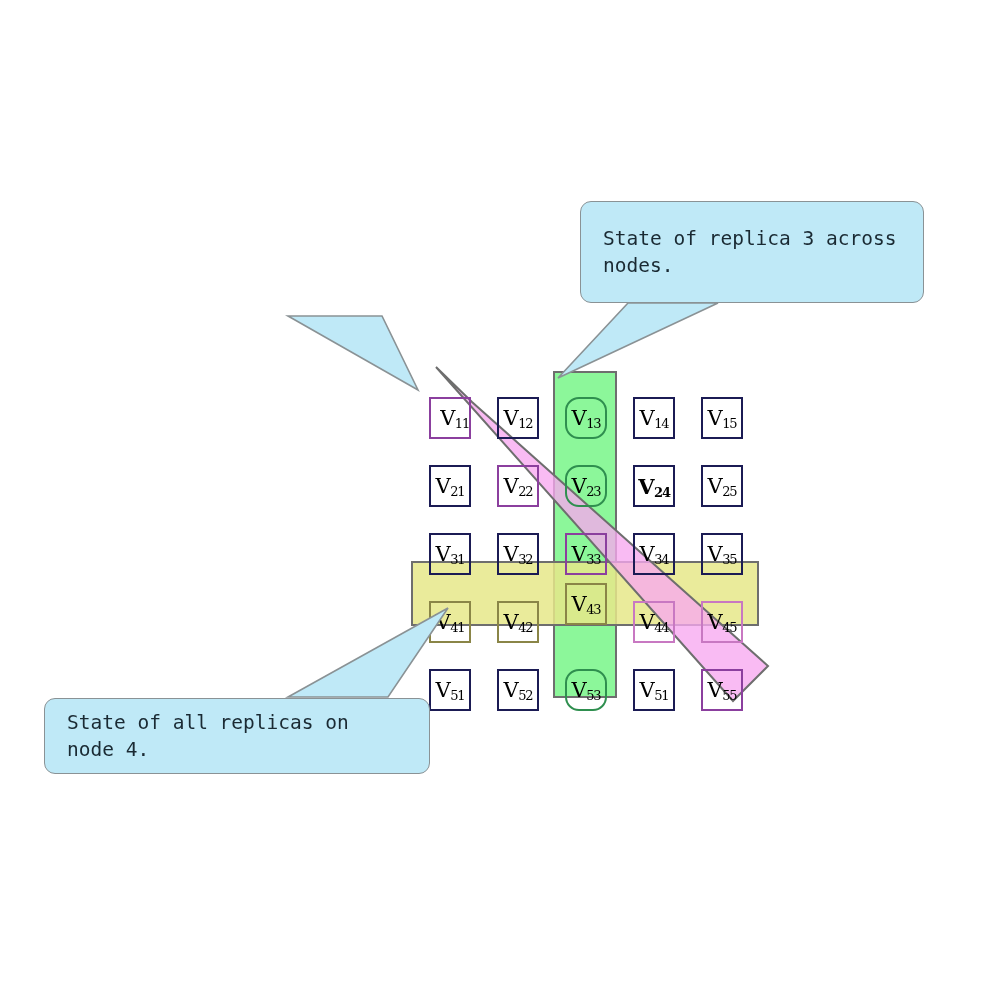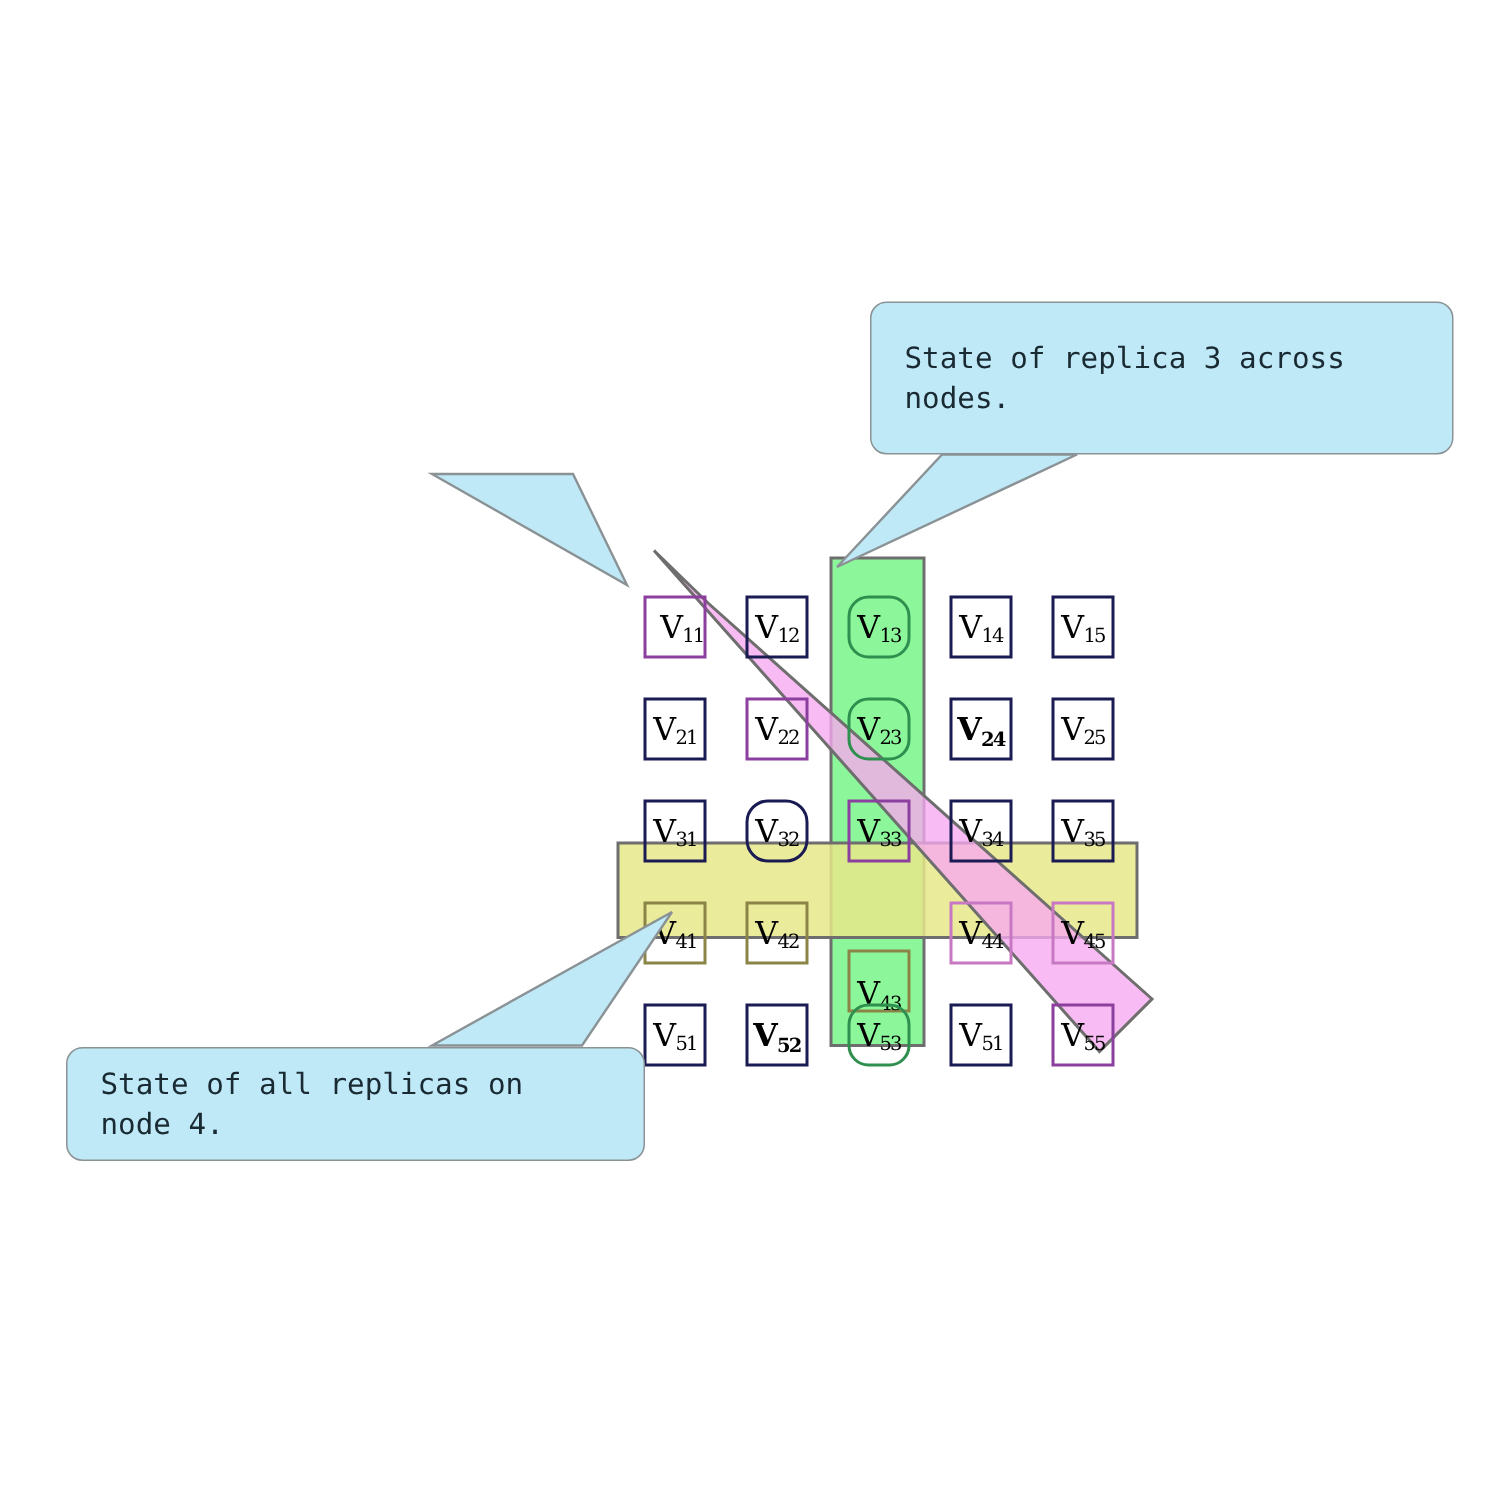--- a/index.html
+++ b/index.html
@@ -137,51 +137,51 @@
       </div>
       <div class="cell " style="left: 633px; top: 465px; font-weight: bold;">
         <span class="lbl">V<sub>24</sub></span>
       </div>
       <div class="cell " style="left: 701px; top: 465px;">
         <span class="lbl">V<sub>25</sub></span>
       </div>
       <div class="cell " style="left: 429px; top: 533px;">
         <span class="lbl">V<sub>31</sub></span>
       </div>
-      <div class="cell " style="left: 497px; top: 533px; border-radius: 15px;">
+      <div class="cell " style="left: 497px; top: 533px;">
         <span class="lbl">V<sub>32</sub></span>
       </div>
       <div class="cell acc-violet" style="left: 565px; top: 533px;">
         <span class="lbl">V<sub>33</sub></span>
       </div>
       <div class="cell " style="left: 633px; top: 533px;">
         <span class="lbl">V<sub>34</sub></span>
       </div>
       <div class="cell " style="left: 701px; top: 533px;">
         <span class="lbl">V<sub>35</sub></span>
       </div>
       <div class="cell acc-yellow" style="left: 429px; top: 601px;">
         <span class="lbl">V<sub>41</sub></span>
       </div>
       <div class="cell acc-yellow" style="left: 497px; top: 601px;">
         <span class="lbl">V<sub>42</sub></span>
       </div>
-      <div class="cell acc-yellow" style="left: 565px; top: 633px; align-items: flex-end;">
+      <div class="cell acc-yellow" style="left: 565px; top: 583px;">
         <span class="lbl">V<sub>43</sub></span>
       </div>
       <div class="cell acc-pink" style="left: 633px; top: 601px;">
         <span class="lbl">V<sub>44</sub></span>
       </div>
       <div class="cell acc-pink" style="left: 701px; top: 601px;">
         <span class="lbl">V<sub>45</sub></span>
       </div>
       <div class="cell " style="left: 429px; top: 669px;">
         <span class="lbl">V<sub>51</sub></span>
       </div>
-      <div class="cell " style="left: 497px; top: 669px; font-weight: bold;">
+      <div class="cell " style="left: 497px; top: 669px;">
         <span class="lbl">V<sub>52</sub></span>
       </div>
       <div class="cell acc-green" style="left: 565px; top: 669px;">
         <span class="lbl">V<sub>53</sub></span>
       </div>
       <div class="cell " style="left: 633px; top: 669px;">
         <span class="lbl">V<sub>51</sub></span>
       </div>
       <div class="cell acc-violet" style="left: 701px; top: 669px;">
         <span class="lbl">V<sub>55</sub></span>
@@ -191,21 +191,21 @@
   <svg class="layer" id="callout-layer" viewBox="0 0 1000 1000">
 
     <polygon points="288,316 418,390 382,316" fill="#bfe9f7" stroke="#8a9295" stroke-width="1.6"></polygon>
 
     <polygon points="628,303 558,378 718,303" fill="#bfe9f7" stroke="#8a9295" stroke-width="1.6"></polygon>
 
     <polygon points="288,697 448,608 388,697" fill="#bfe9f7" stroke="#8a9295" stroke-width="1.6"></polygon>
   </svg>
 
 
-  <div class="callout" id="callout-1" style="left:580px; top:201px; width:389px; height:102px;">
+  <div class="callout" id="callout-1" style="left:580px; top:201px; width:344px; height:102px;">
     <span class="ctext">State of replica 3 across nodes.</span>
   </div>
 
   <div class="callout" id="callout-2" style="left:44px; top:698px; width:386px; height:76px;">
     <span class="ctext">State of all replicas on node 4.</span>
   </div>
 
 </div>
 
 </body></html>

